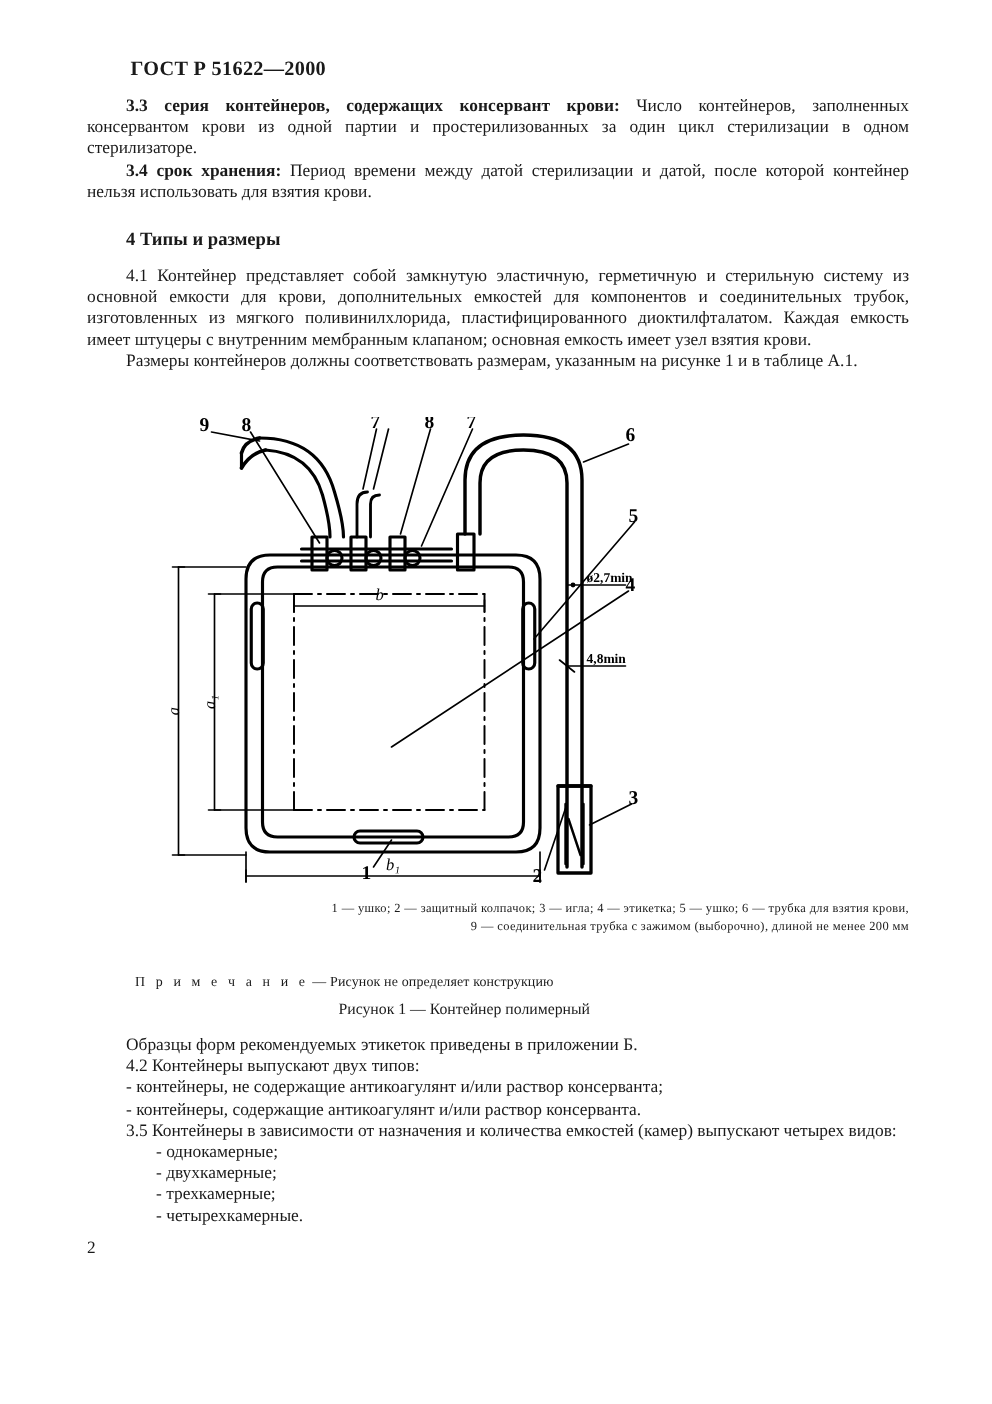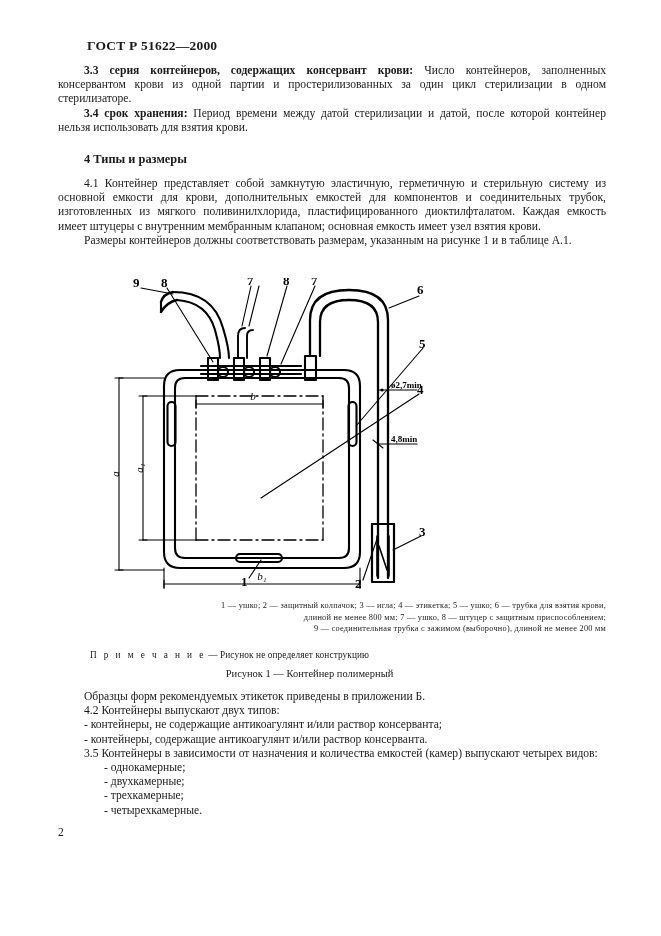--- a/index.html
+++ b/index.html
@@ -264,21 +264,20 @@
       </g>
       <g font-family="Liberation Serif, serif" font-size="9" font-weight="bold" fill="#000">
         <text x="290" y="110">ø2,7min</text>
         <text x="290" y="164">4,8min</text>
       </g>
     </svg>
   </div>
 
   <div class="legend">
     <div>1 — ушко; 2 — защитный колпачок; 3 — игла; 4 — этикетка; 5 — ушко; 6 — трубка для взятия крови,</div>
-    <div>длиной не менее 800 мм; 7 — ушко, 8 — штуцер с защитным приспособлением;</div>
     <div>9 — соединительная трубка с зажимом (выборочно), длиной не менее 200 мм</div>
   </div>
 
   <div class="note"><span class="sp">П р и м е ч а н и е</span><span> — Рисунок не определяет конструкцию</span></div>
 
   <div class="fig-caption">Рисунок 1 — Контейнер полимерный</div>
 
   <div class="content-2">
     <p>Образцы форм рекомендуемых этикеток приведены в приложении Б.</p>
     <p>4.2  Контейнеры выпускают двух типов:</p>

